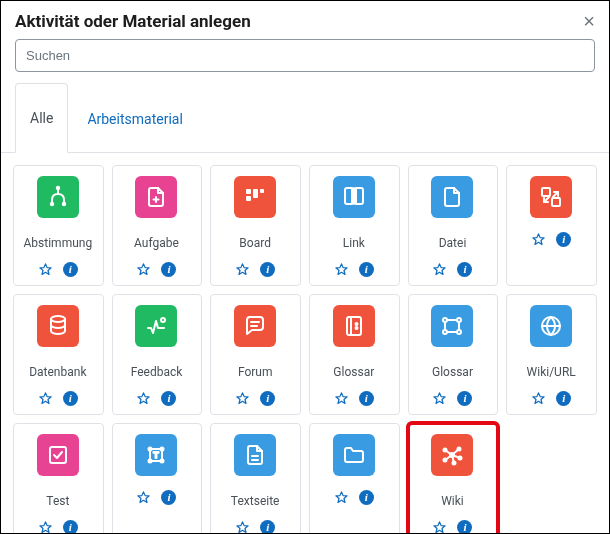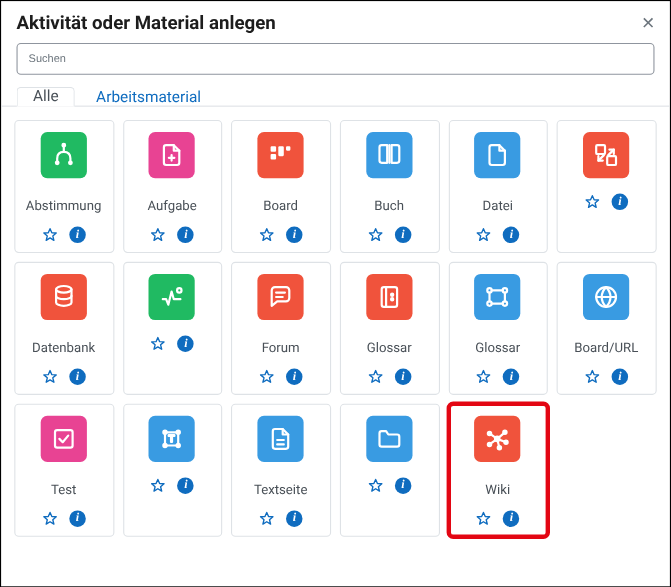--- a/index.html
+++ b/index.html
@@ -37,33 +37,33 @@
     line-height: 1;
   }
   .search-wrap {
     padding: 0 14px 10px 14px;
   }
   .search-input {
     width: 100%;
     padding: 8px 10px;
     border: 1px solid #8f959e;
     border-radius: 4px;
-    font-size: 10px;
+    font-size: 13px;
     color: #495057;
   }
   .search-input::placeholder { color: #6c757d; }
   .tabs {
     display: flex;
     align-items: flex-end;
     padding: 0 14px;
     gap: 4px;
     border-bottom: 1px solid #dee2e6;
   }
   .tab {
-    padding: 0 14px;
+    padding: 26px 14px;
     font-size: 14px;
     color: #0f6cbf;
     cursor: pointer;
     border: 1px solid transparent;
     border-bottom: none;
     position: relative;
     top: 1px;
     border-radius: 4px 4px 0 0;
   }
   .tab.active {
@@ -233,21 +233,21 @@
           </div>
         </div>
         <div class="tile">
           <div class="tile-icon bg-blue">
             <svg viewBox="0 0 24 24" fill="none" stroke="#fff" stroke-width="2" stroke-linecap="round" stroke-linejoin="round">
               <path d="M3 5a2 2 0 0 1 2-2h5v16H5a2 2 0 0 1-2-2z"></path>
               <path d="M21 5a2 2 0 0 0-2-2h-5v16h5a2 2 0 0 0 2-2z"></path>
               <path d="M12 3v16"></path>
             </svg>
           </div>
-          <div class="tile-label">Buch</div>
+          <div class="tile-label">Link</div>
           <div class="tile-actions">
             <span class="star-btn">
               <svg viewBox="0 0 24 24" fill="none" stroke="#0f6cbf" stroke-width="2" stroke-linejoin="round">
                 <polygon points="12 3 14.6 9 21 9.3 16 13.6 17.6 20 12 16.5 6.4 20 8 13.6 3 9.3 9.4 9"></polygon>
               </svg>
             </span>
             <span class="info-btn">i</span>
           </div>
         </div>
         <div class="tile">
@@ -305,20 +305,21 @@
             <span class="info-btn">i</span>
           </div>
         </div>
         <div class="tile">
           <div class="tile-icon bg-green">
             <svg viewBox="0 0 24 24" fill="none" stroke="#fff" stroke-width="2" stroke-linecap="round" stroke-linejoin="round">
               <path d="M4 14h3l2 5 3-12 2 7h6"></path>
               <circle cx="19" cy="6" r="2"></circle>
             </svg>
           </div>
+          <div class="tile-label">Feedback</div>
           <div class="tile-actions">
             <span class="star-btn">
               <svg viewBox="0 0 24 24" fill="none" stroke="#0f6cbf" stroke-width="2" stroke-linejoin="round">
                 <polygon points="12 3 14.6 9 21 9.3 16 13.6 17.6 20 12 16.5 6.4 20 8 13.6 3 9.3 9.4 9"></polygon>
               </svg>
             </span>
             <span class="info-btn">i</span>
           </div>
         </div>
         <div class="tile">
@@ -382,21 +383,21 @@
           </div>
         </div>
         <div class="tile">
           <div class="tile-icon bg-blue">
             <svg viewBox="0 0 24 24" fill="none" stroke="#fff" stroke-width="2" stroke-linecap="round" stroke-linejoin="round">
               <circle cx="12" cy="12" r="9"></circle>
               <path d="M3 12h18"></path>
               <path d="M12 3c2.5 2.5 4 5.5 4 9s-1.5 6.5-4 9c-2.5-2.5-4-5.5-4-9s1.5-6.5 4-9z"></path>
             </svg>
           </div>
-          <div class="tile-label">Board/URL</div>
+          <div class="tile-label">Wiki/URL</div>
           <div class="tile-actions">
             <span class="star-btn">
               <svg viewBox="0 0 24 24" fill="none" stroke="#0f6cbf" stroke-width="2" stroke-linejoin="round">
                 <polygon points="12 3 14.6 9 21 9.3 16 13.6 17.6 20 12 16.5 6.4 20 8 13.6 3 9.3 9.4 9"></polygon>
               </svg>
             </span>
             <span class="info-btn">i</span>
           </div>
         </div>
         <div class="tile">

